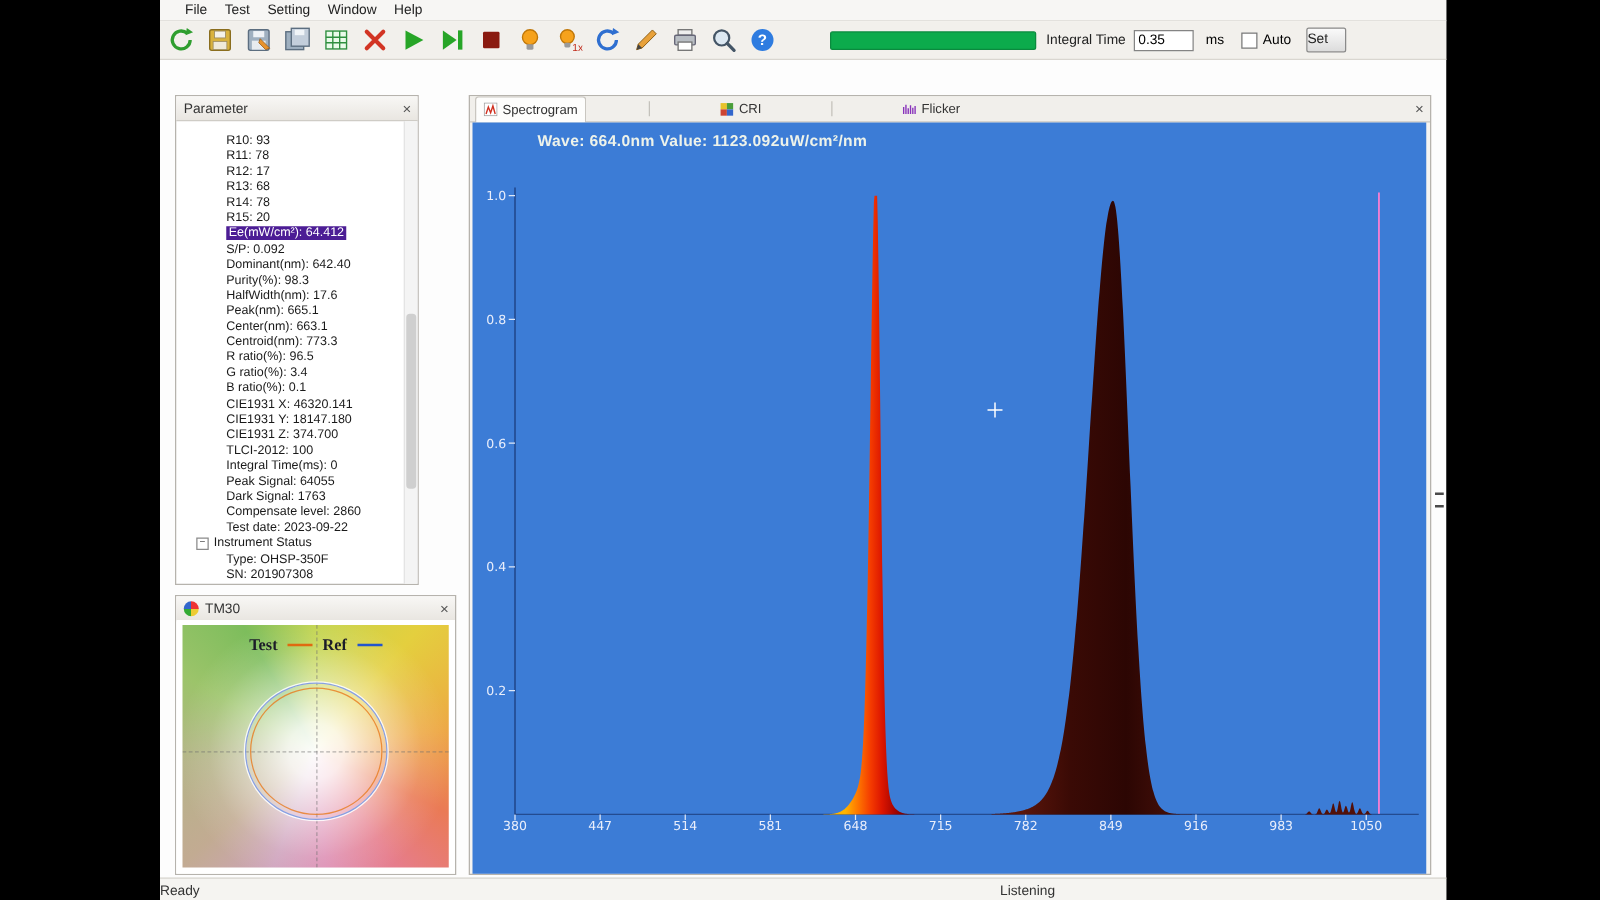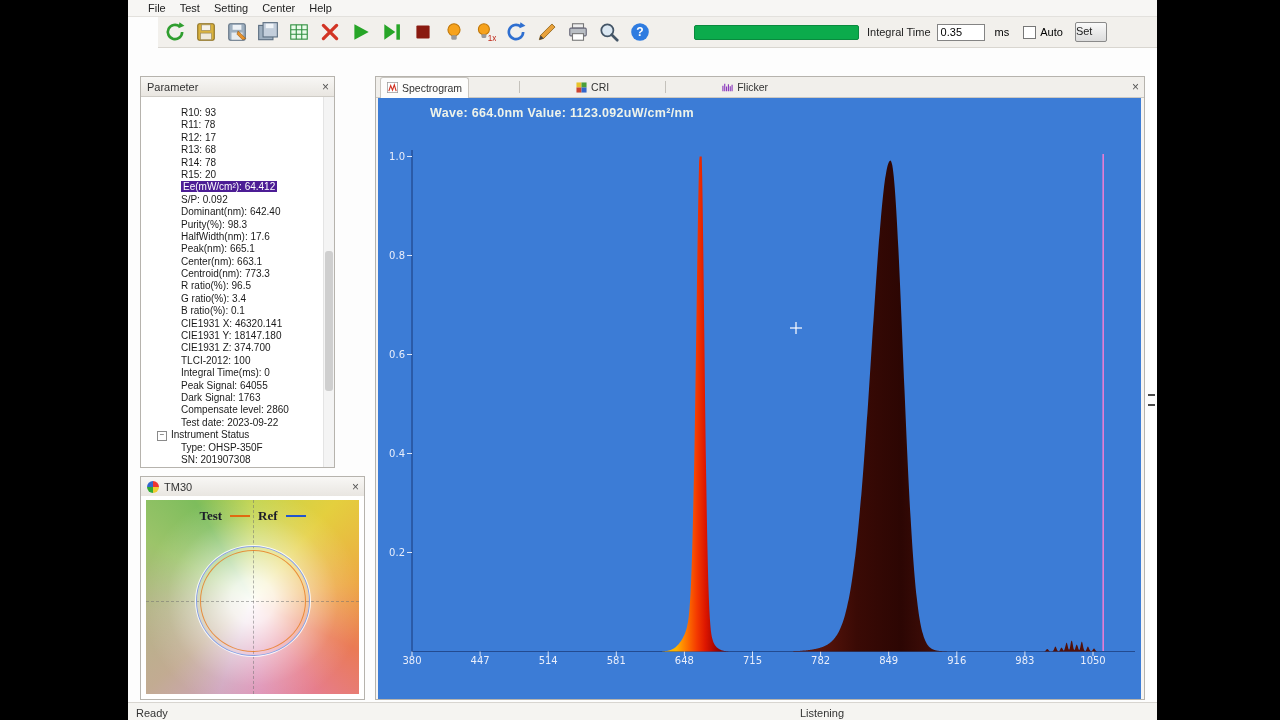--- a/index.html
+++ b/index.html
@@ -12,21 +12,21 @@
             align-items:center;padding:0 5px;gap:5px;}
   .app-icon{width:10px;height:10px;border-radius:2px;background:linear-gradient(135deg,#56b7e8,#2a72c8);flex:0 0 auto;}
 
   
   .menubar{height:16px;background:#f7f6f4;border-bottom:1px solid #e3e1dd;display:flex;
            align-items:center;padding-left:13px;font-size:11px;color:#222;}
   .menu-item{padding:0 7px;}
 
   
   .toolbar{height:30px;background:#f2f0ec;border-bottom:1px solid #d9d6d0;display:flex;
-           align-items:center;padding-left:6px;margin-left:30px;}
+           align-items:center;padding-left:6px;}
   .tbi{width:22px;height:22px;margin-right:9px;flex:0 0 auto;}
   .tbi svg{width:100%;height:100%;display:block;}
   .progress{width:163px;height:13px;background:#0cab4c;border:1px solid #0a8a3e;border-radius:2px;margin-left:34px;flex:0 0 auto;}
   .it-label{font-size:11px;color:#222;margin-left:8px;white-space:nowrap;}
   .it-input{width:40px;height:15px;border:1px solid #848484;font-size:11px;padding:0 3px;margin-left:6px;
             font-family:"Liberation Sans",sans-serif;}
   .ms-label{font-size:11px;margin-left:10px;}
   .auto-box{width:11px;height:11px;border:1px solid #777;background:#fff;margin-left:14px;flex:0 0 auto;}
   .auto-label{font-size:11px;margin-left:4px;}
   .set-btn{margin-left:12px;width:30px;height:18px;font-size:11px;border:1px solid #8a8a8a;
@@ -85,34 +85,34 @@
   .chart-title{position:absolute;left:52px;top:8px;font-size:12.5px;color:#eef3ea;letter-spacing:.3px;font-weight:bold;}
   #spec{position:absolute;left:0;top:0;width:763px;height:601px;}
   #spec text{fill:#e9eefb;font-size:10px;font-family:"DejaVu Sans",sans-serif;}
 
   
   .edge-mark{position:absolute;width:7px;height:2px;background:#4a4a4a;left:1020px;}
 
   
   .statusbar{position:absolute;left:0;right:0;bottom:0;height:17px;background:#f5f4f1;border-top:1px solid #d8d5d0;
              font-size:11px;color:#333;}
-  .status-left{position:absolute;left:8px;bottom:1px;}
+  .status-left{position:absolute;left:0;bottom:1px;}
   .status-right{position:absolute;left:672px;bottom:1px;}
 </style>
 </head>
 <body>
 
 <div class="window">
 
 
   <div class="menubar" id="menubar">
       <span class="menu-item">File</span>
       <span class="menu-item">Test</span>
       <span class="menu-item">Setting</span>
-      <span class="menu-item">Center</span>
+      <span class="menu-item">Window</span>
       <span class="menu-item">Help</span>
     </div>
 
   <div class="toolbar">
     <span class="tbi">
         <svg viewBox="0 0 20 20">
           <path d="M16.5 10a6.5 6.5 0 1 1-2.2-4.9" fill="none" stroke="#2f9e2f" stroke-width="2.4"></path>
           <path d="M14 1.2 L18.6 4.4 L13.2 6.6 Z" fill="#2f9e2f"></path>
         </svg>
       </span>

